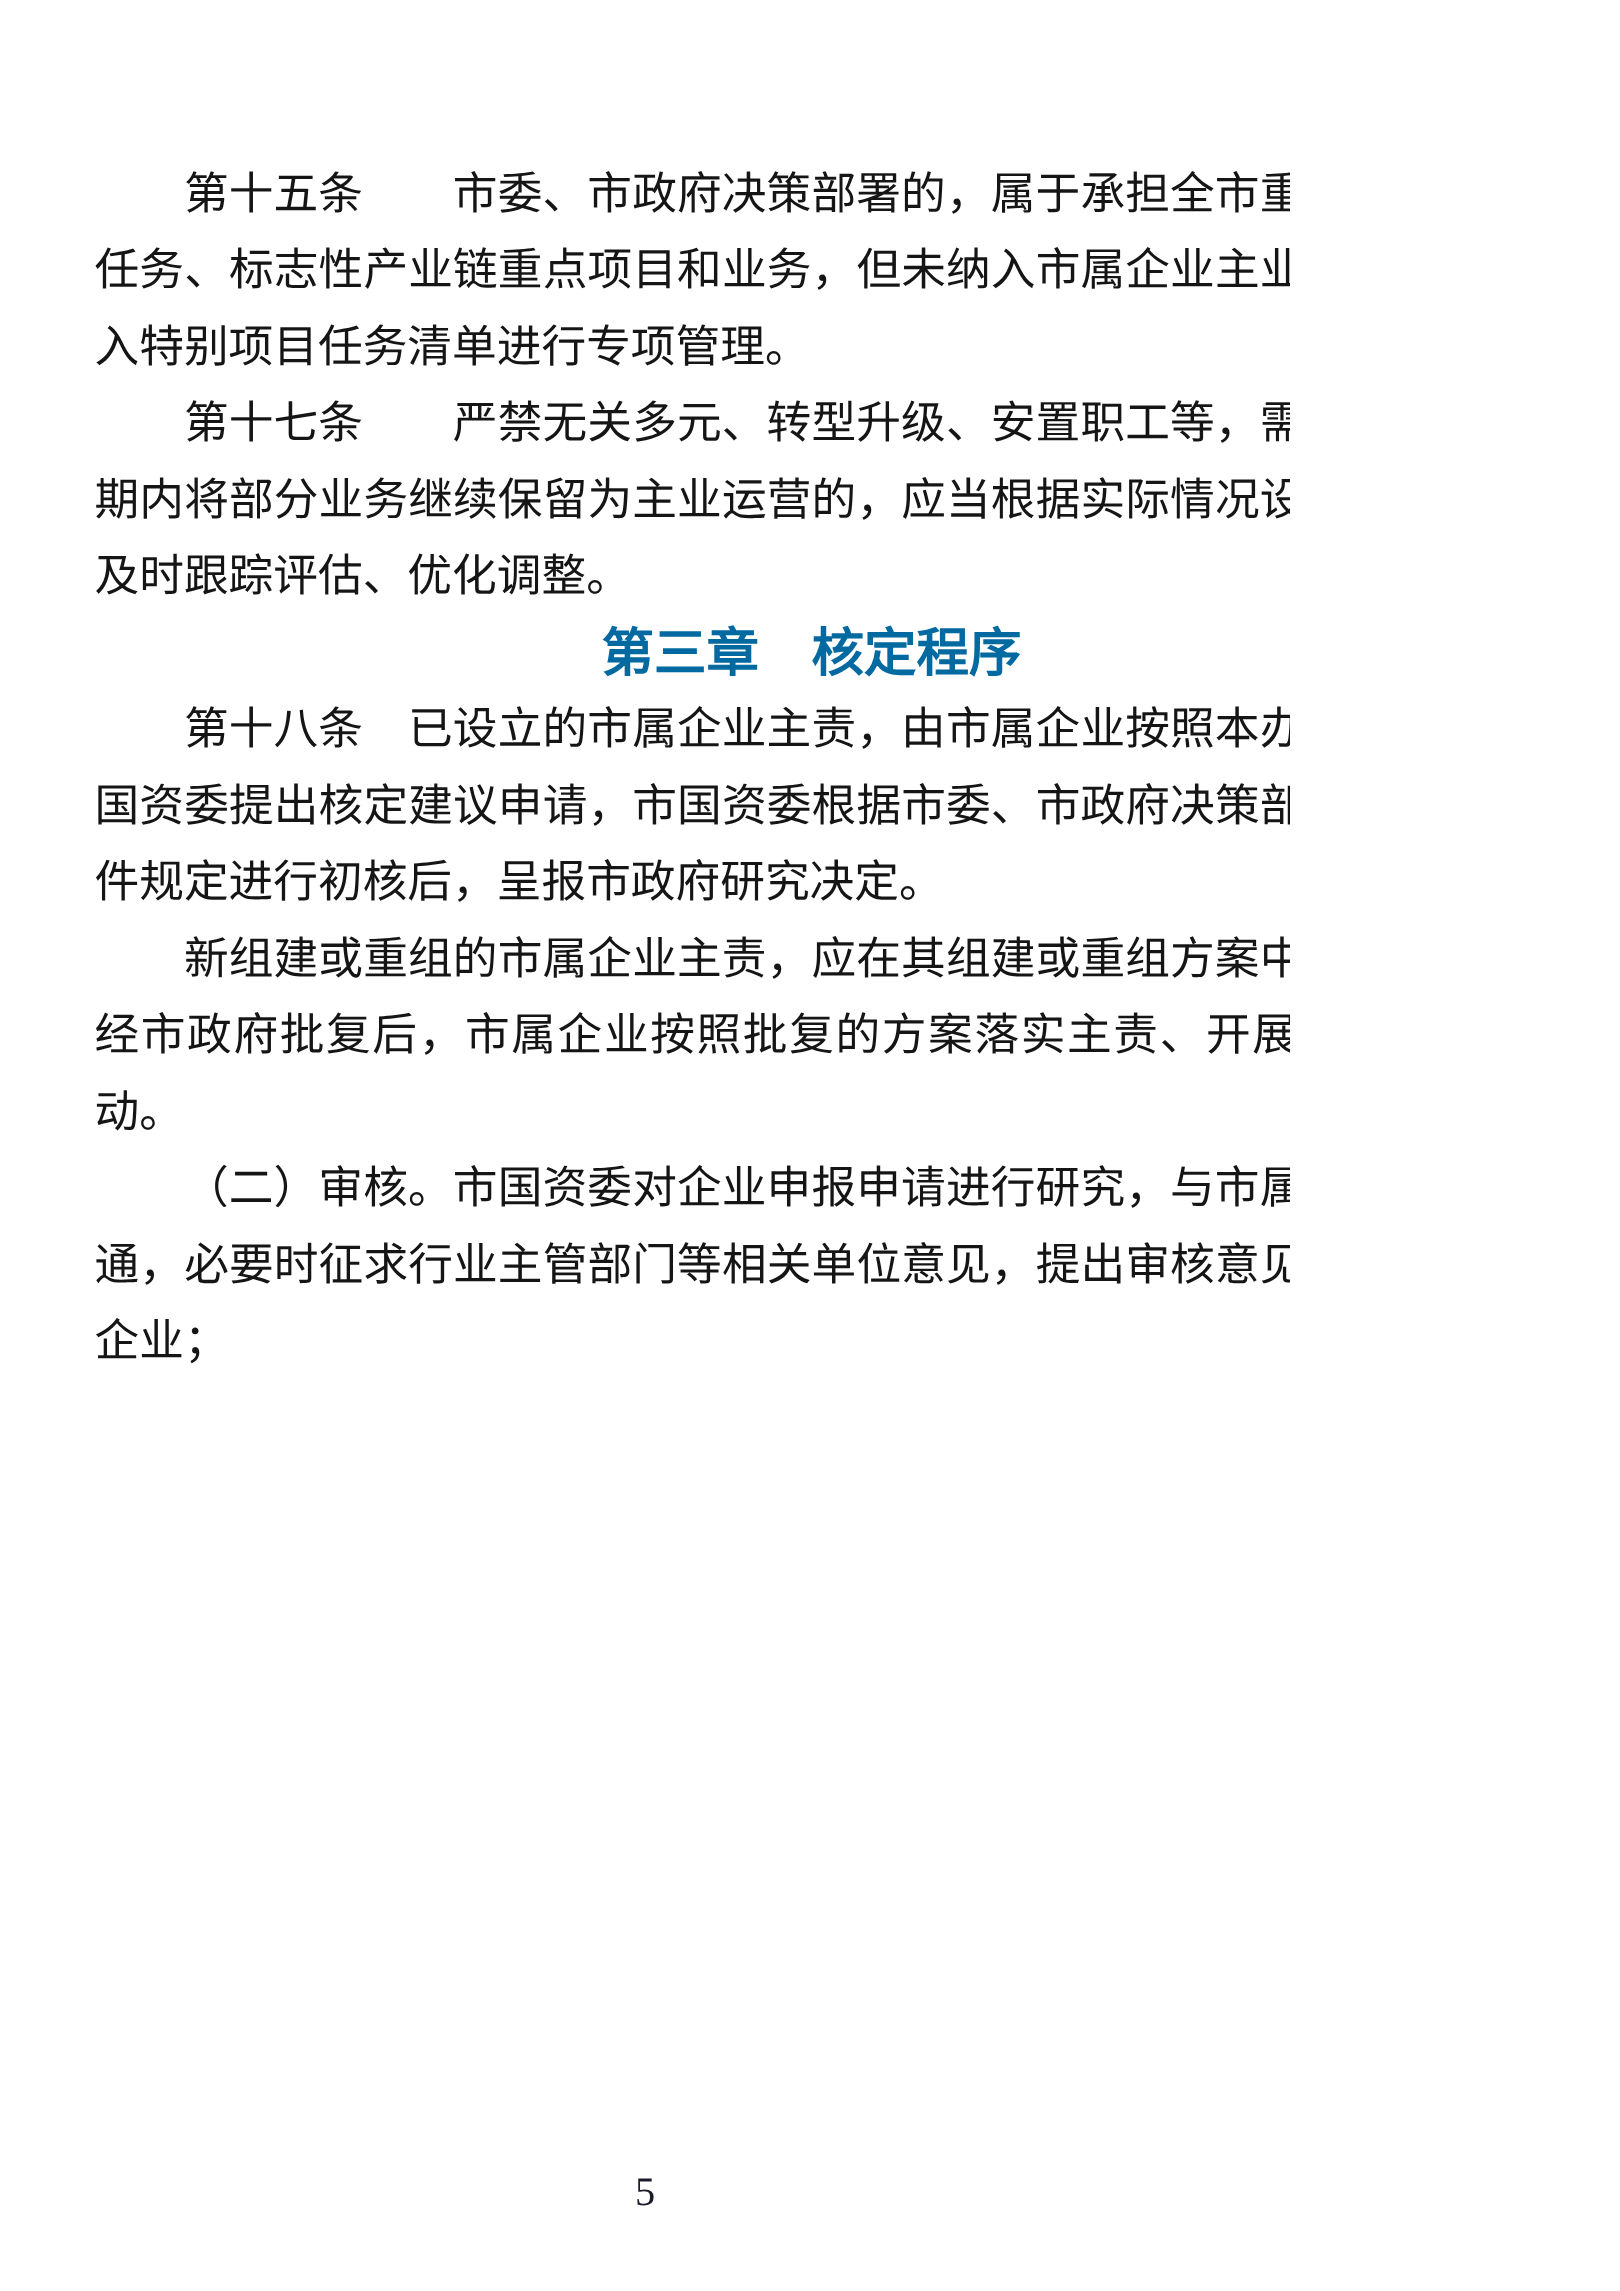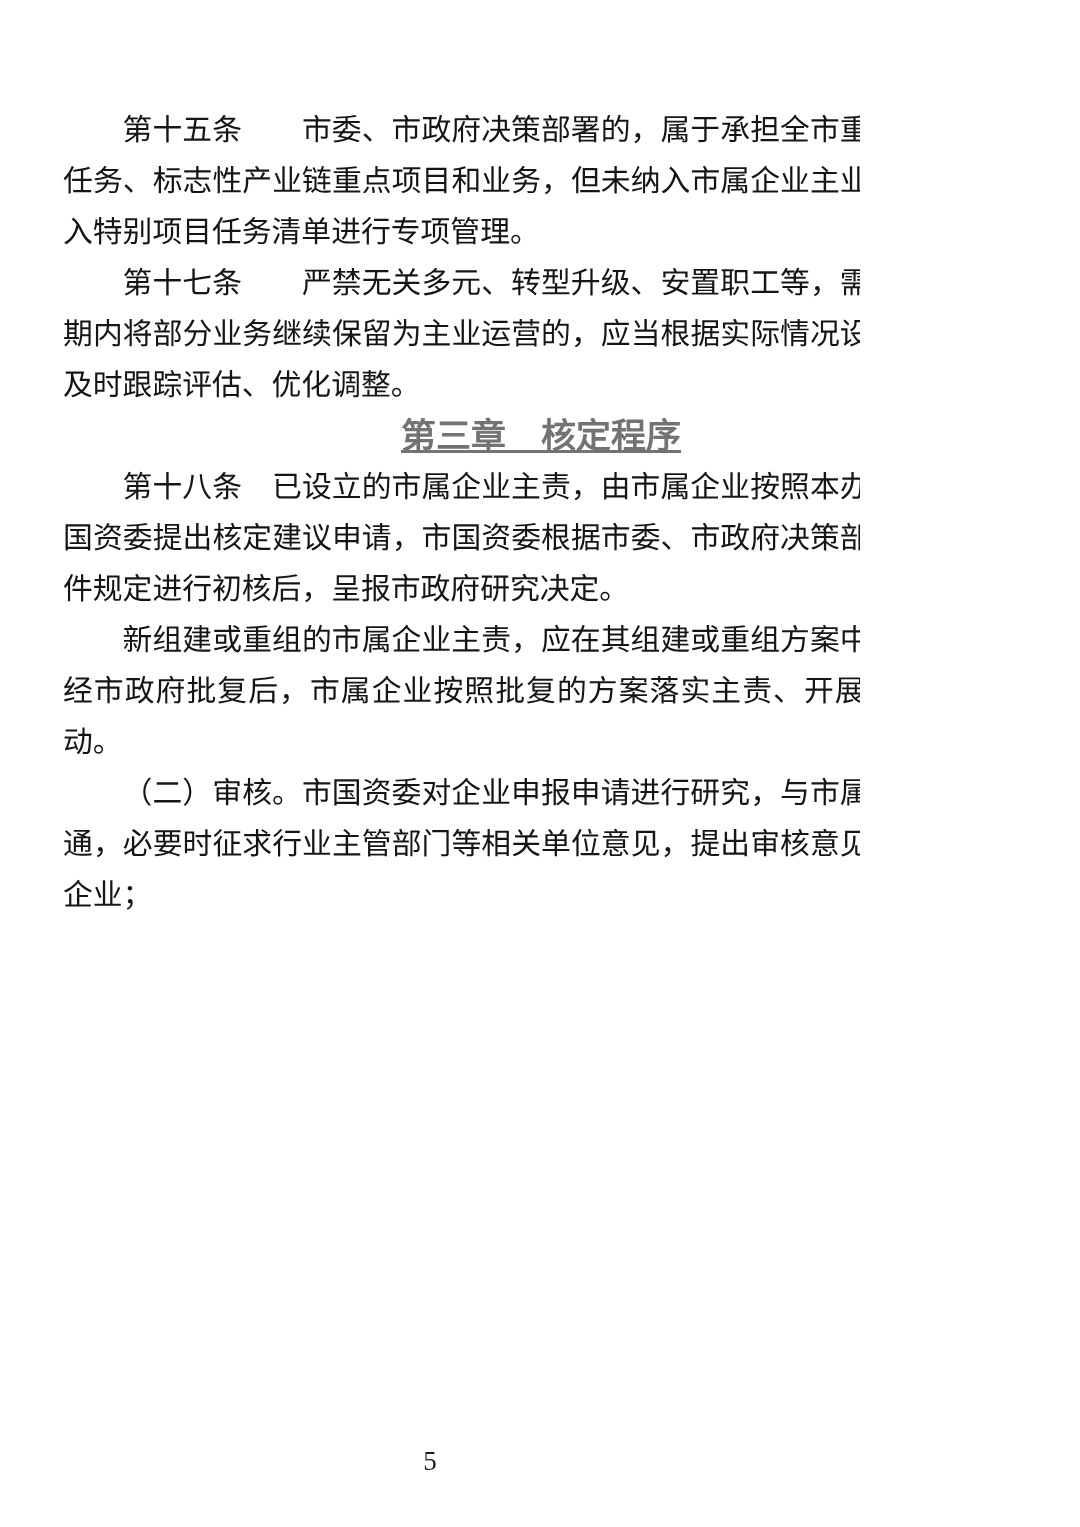--- a/index.html
+++ b/index.html
@@ -31,22 +31,21 @@
     text-indent: 2em;
     margin: 0;
   }
   .chapter-heading {
     text-align: center;
     text-indent: 0;
     font-family: "Liberation Sans", "DejaVu Sans", sans-serif;
     font-weight: 700;
     font-size: 35px;
     line-height: 51px;
-    color: #737373;
-    text-decoration: underline;
+    color: #0369a1;
   }
   .page-number {
     position: absolute;
     top: 1444px;
     left: 0;
     width: 100%;
     text-align: center;
     font-size: 27px;
     line-height: 34px;
     font-family: "Liberation Serif", "DejaVu Serif", serif;

